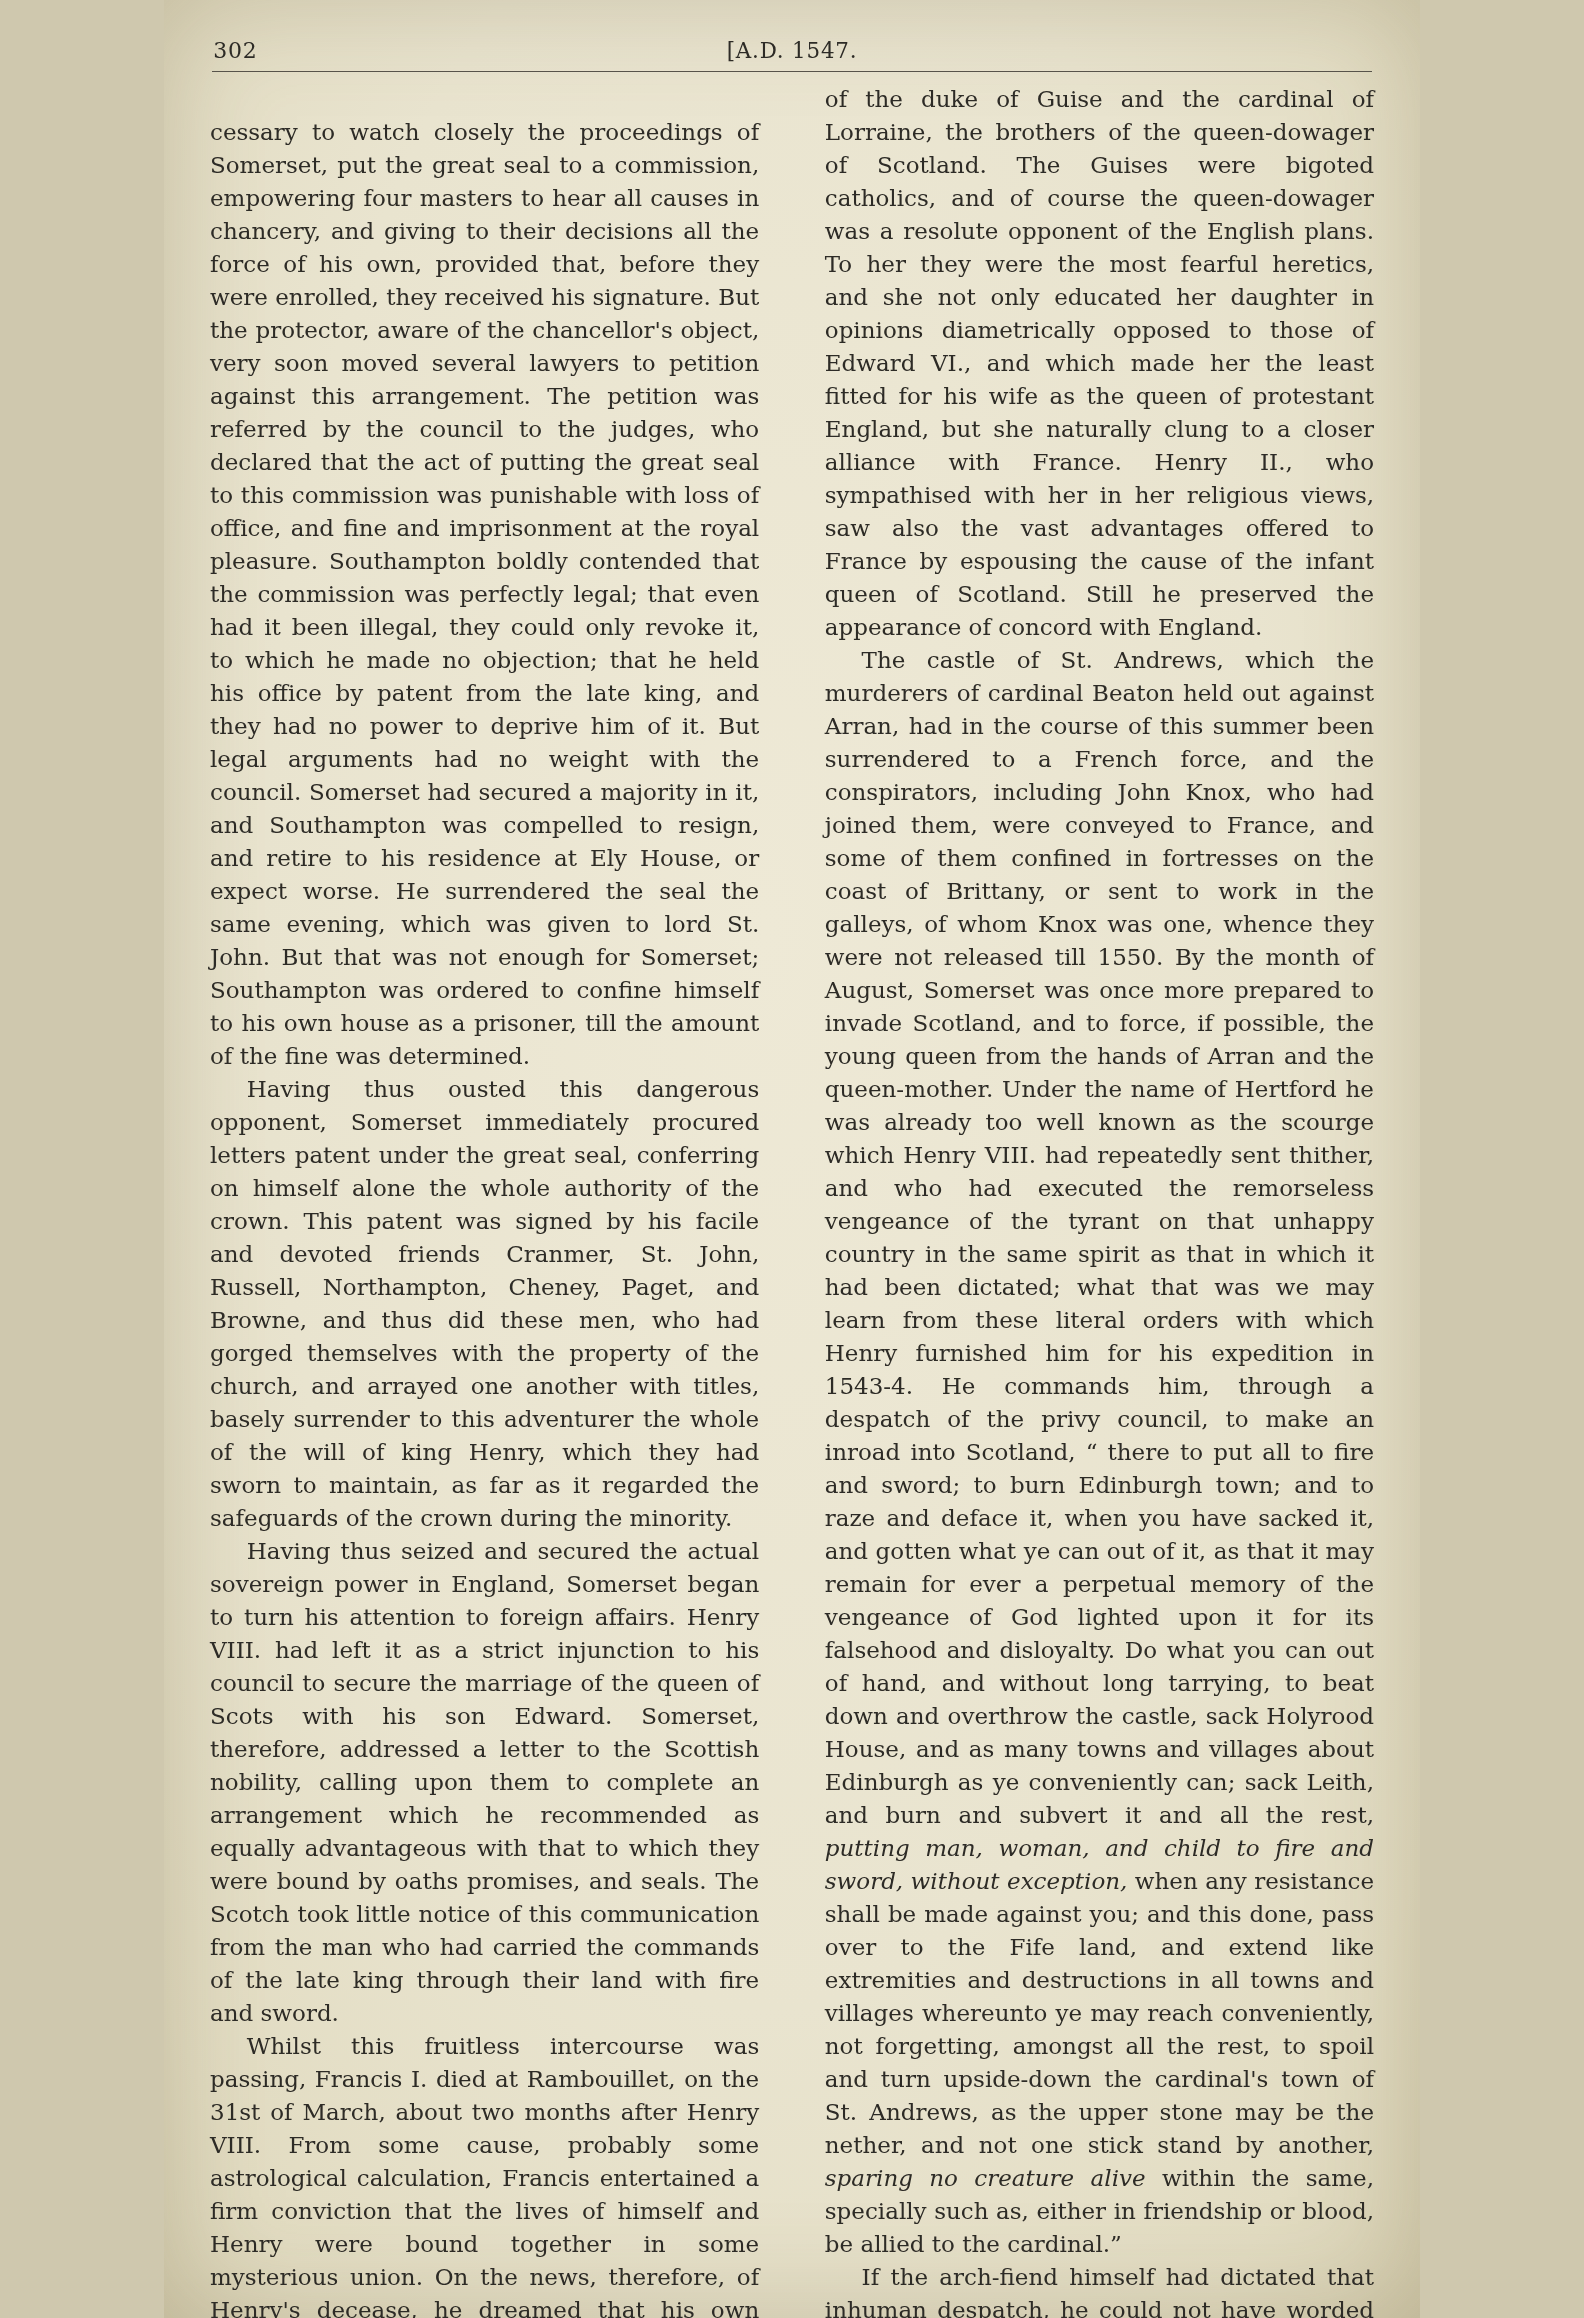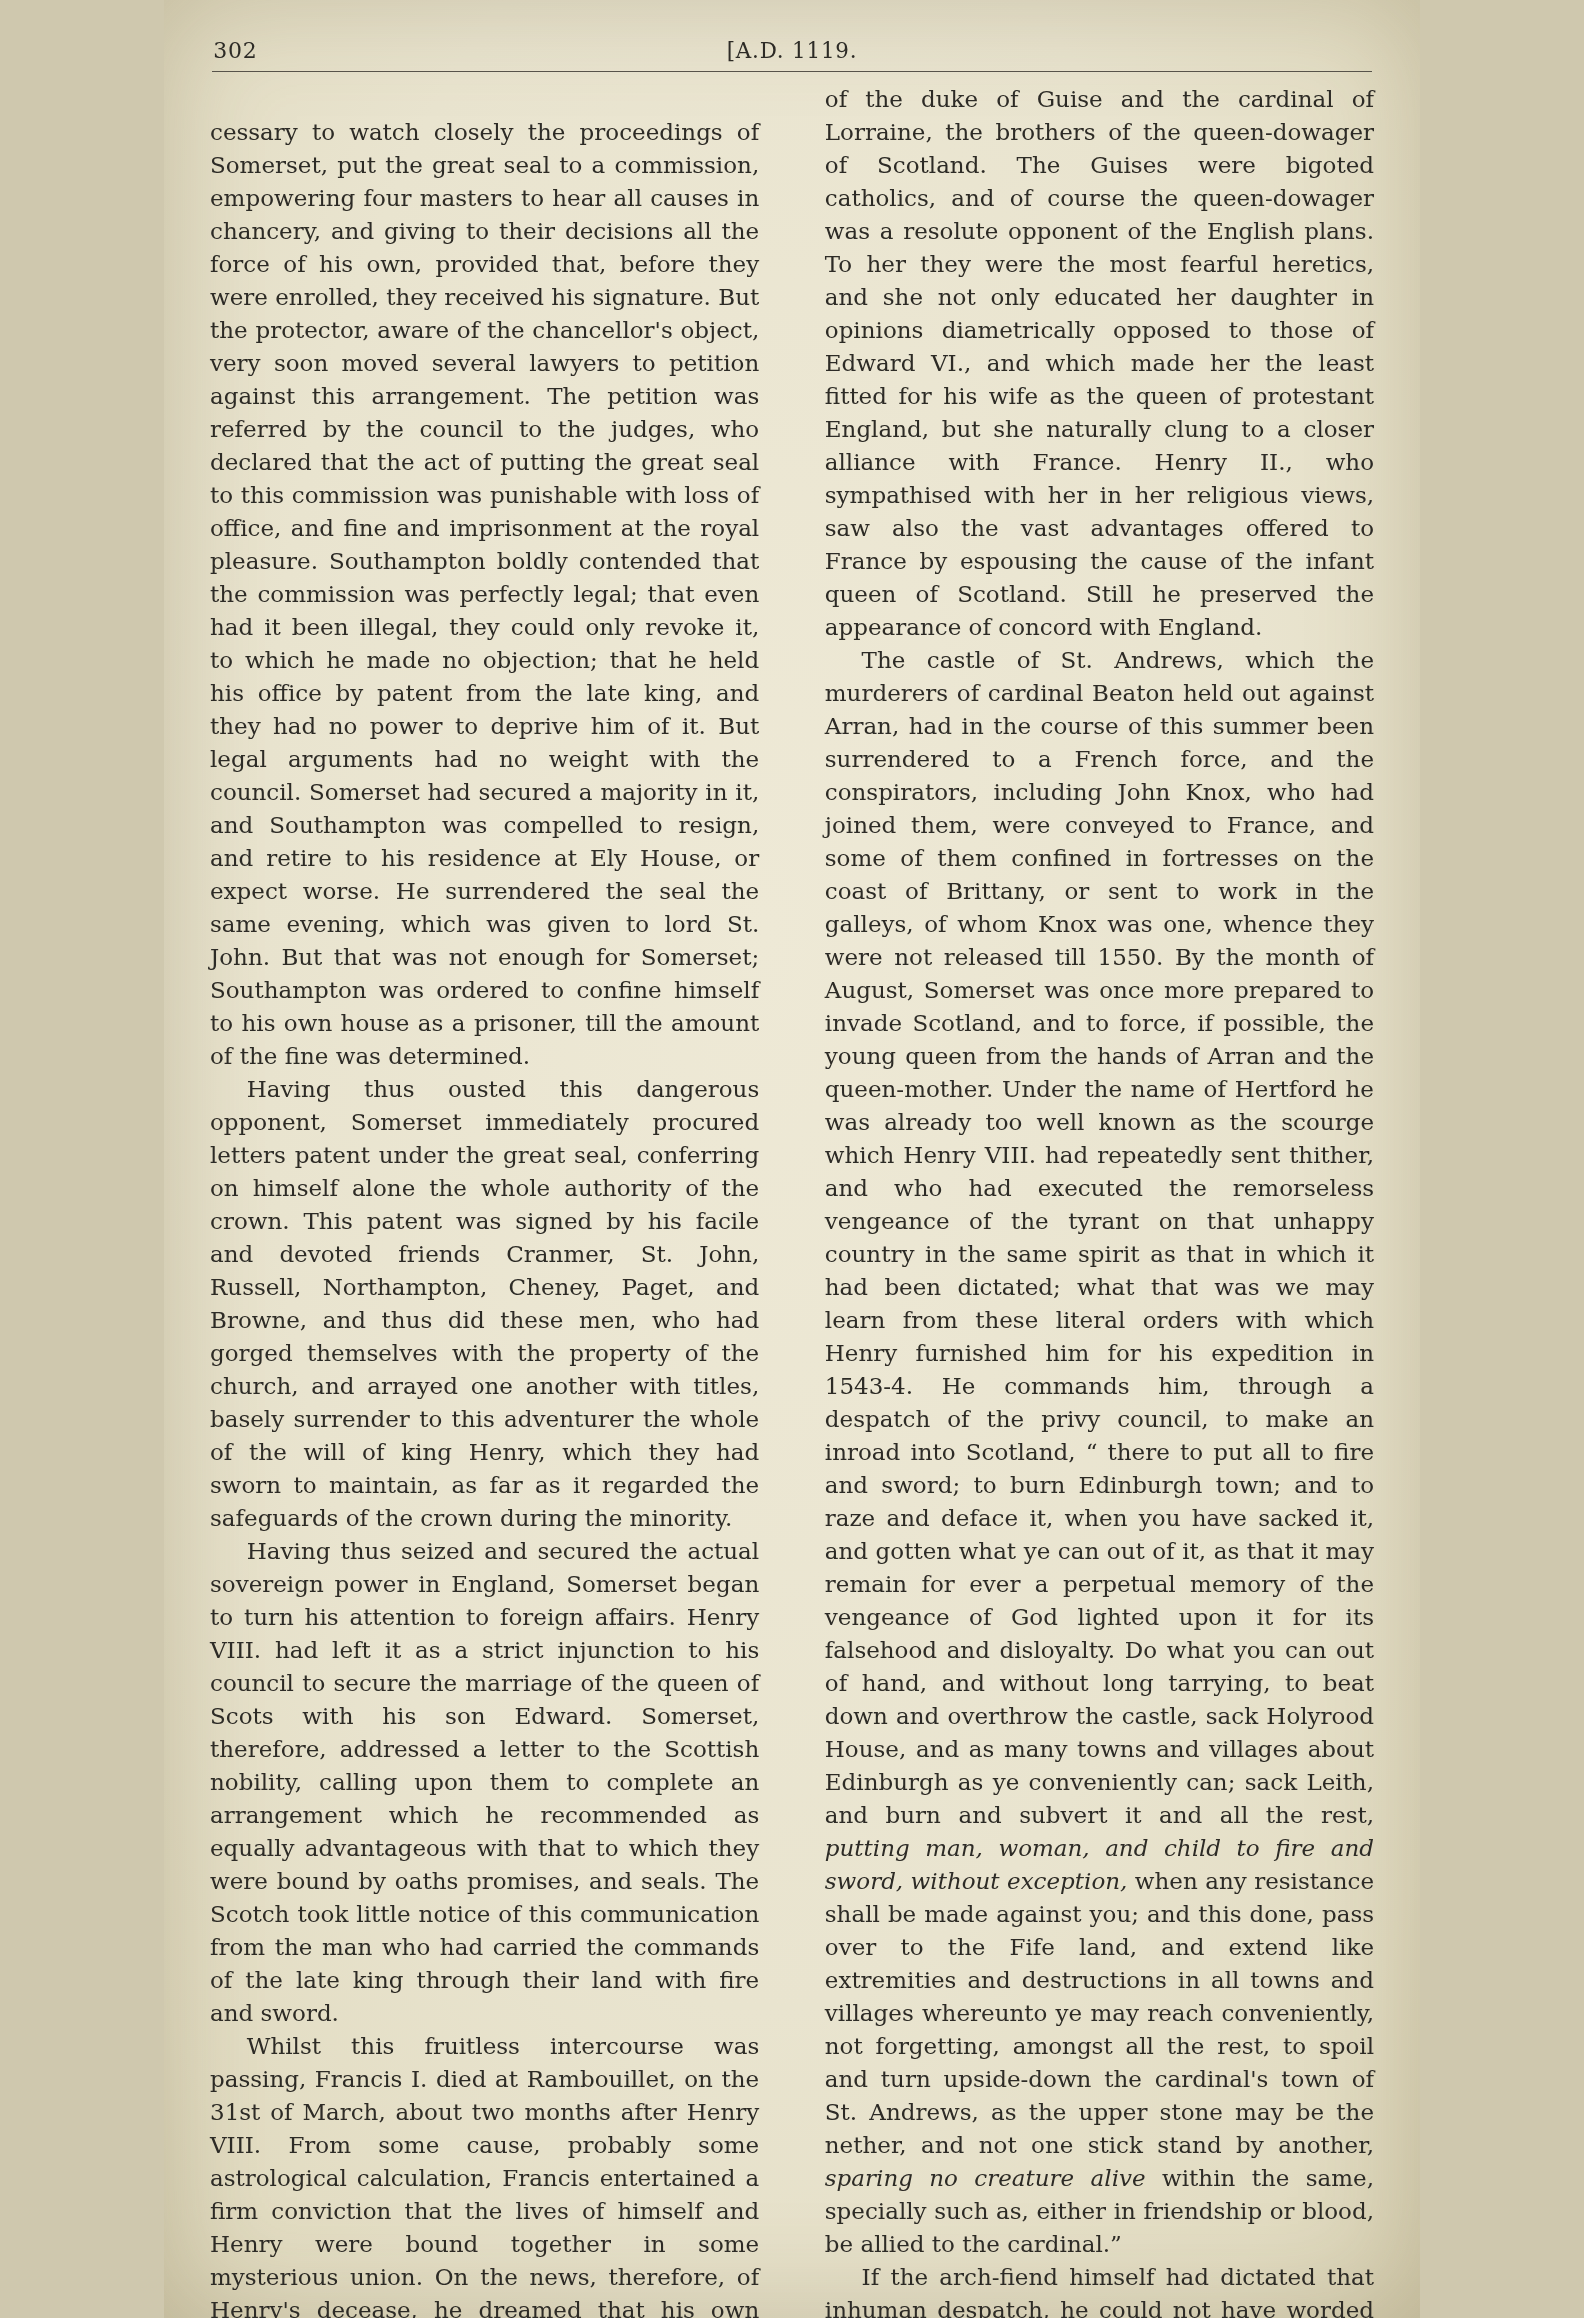--- a/index.html
+++ b/index.html
@@ -75,21 +75,21 @@
   }
   .italic { font-style: italic; }
 </style>
 </head>
 <body>
 
 <div class="page">
 
   <div class="running-head">
     <span class="folio">302</span>
-    <span class="head-date">[A.D. 1119.</span>
+    <span class="head-date">[A.D. 1547.</span>
   </div>
 
   <div class="head-rule"></div>
 
   <div class="columns">
     <div class="column column-left">
         <p class="para"><span>cessary to watch closely the proceedings of Somerset, put the great seal to a commission, empowering four masters to hear all causes in chancery, and giving to their decisions all the force of his own, provided that, before they were enrolled, they received his signature. But the protector, aware of the chancellor's object, very soon moved several lawyers to petition against this arrangement. The petition was referred by the council to the judges, who declared that the act of putting the great seal to this commission was punishable with loss of office, and fine and imprisonment at the royal pleasure. Southampton boldly contended that the commission was perfectly legal; that even had it been illegal, they could only revoke it, to which he made no objection; that he held his office by patent from the late king, and they had no power to deprive him of it. But legal arguments had no weight with the council. Somerset had secured a majority in it, and Southampton was compelled to resign, and retire to his residence at Ely House, or expect worse. He surrendered the seal the same evening, which was given to lord St. John. But that was not enough for Somerset; Southampton was ordered to confine himself to his own house as a prisoner, till the amount of the fine was determined.</span></p>
         <p class="para indent"><span>Having thus ousted this dangerous opponent, Somerset immediately procured letters patent under the great seal, conferring on himself alone the whole authority of the crown. This patent was signed by his facile and devoted friends Cranmer, St. John, Russell, Northampton, Cheney, Paget, and Browne, and thus did these men, who had gorged themselves with the property of the church, and arrayed one another with titles, basely surrender to this adventurer the whole of the will of king Henry, which they had sworn to maintain, as far as it regarded the safeguards of the crown during the minority.</span></p>
         <p class="para indent"><span>Having thus seized and secured the actual sovereign power in England, Somerset began to turn his attention to foreign affairs. Henry VIII. had left it as a strict injunction to his council to secure the marriage of the queen of Scots with his son Edward. Somerset, therefore, addressed a letter to the Scottish nobility, calling upon them to complete an arrangement which he recommended as equally advantageous with that to which they were bound by oaths promises, and seals. The Scotch took little notice of this communication from the man who had carried the commands of the late king through their land with fire and sword.</span></p>
         <p class="para indent"><span>Whilst this fruitless intercourse was passing, Francis I. died at Rambouillet, on the 31st of March, about two months after Henry VIII. From some cause, probably some astrological calculation, Francis entertained a firm conviction that the lives of himself and Henry were bound together in some mysterious union. On the news, therefore, of Henry's decease, he dreamed that his own hour was at hand, and fell into a deep melancholy and dejection, which nothing could chase away. With all their sparrings, fightings, and jealousies, Francis appears to have felt a considerable regard for his brother of England, and seemed to feel an affection for his heir. Proposals for the renewal of alliance and friendship betwixt the two monarchs had been made and accepted, and messengers already appointed to receive their oaths, when Francis died. His successor, his son Henry, pursued a very different policy. He was greatly guided by the counsels</span></p>

